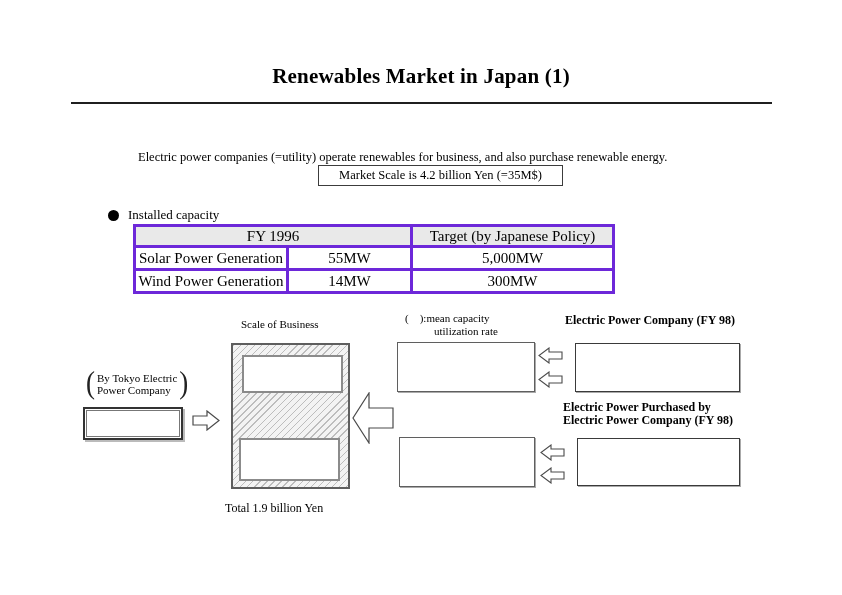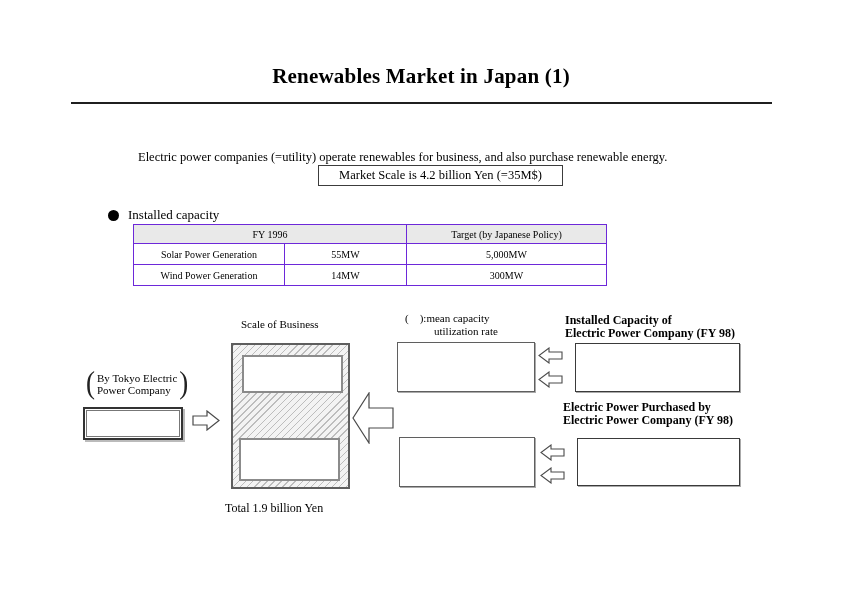--- a/index.html
+++ b/index.html
@@ -17,21 +17,21 @@
   .desc{left:97px;top:150px;font-size:12.5px;margin-left:41px;}
   .market-box{
     left:318px;top:165px;width:243px;height:19px;border:1px solid #3c3c3c;
     display:flex;align-items:center;justify-content:center;font-size:12.5px;
   }
   .bullet-row{left:98px;top:207px;display:flex;align-items:center;gap:9px;font-size:13px;margin-left:10px;}
   .bullet{width:11px;height:11px;border-radius:50%;background:#000;display:inline-block;}
   
   .cap-table{left:133px;top:224px;border-collapse:collapse;table-layout:fixed;}
   .cap-table td{
-    border:1px solid #6d28d9;font-size:10px;text-align:center;vertical-align:middle;
+    border:3px solid #6d28d9;font-size:15px;text-align:center;vertical-align:middle;
     padding:0;height:20px;background:#fff;
   }
   .cap-table tr.hdr td{background:#e9e9e9;height:18px;}
   .cap-table .c1{width:150px;}
   .cap-table .c2{width:121px;}
   .cap-table .c3{width:199px;}
   
   .small-label{font-size:11px;line-height:12px;}
   .unit-prices{left:85px;top:332px;}
   .bracket-group{left:86px;top:370px;display:flex;align-items:center;gap:2px;}
@@ -151,21 +151,20 @@
       <polygon points="24,5 11,5 11,1 1,8.5 11,16 11,12 24,12" fill="#ffffff" stroke="#4a4a4a" stroke-width="1.1"></polygon>
     </svg>
   </div>
   <div class="abs arrow" style="left:540px;top:467px;">
     <svg width="25" height="17" viewBox="0 0 25 17">
       <polygon points="24,5 11,5 11,1 1,8.5 11,16 11,12 24,12" fill="#ffffff" stroke="#4a4a4a" stroke-width="1.1"></polygon>
     </svg>
   </div>
 
   <div class="abs bold-label lbl-installed">
-    <div>Installed Capacity of</div>
     <div>Electric Power Company (FY 98)</div>
   </div>
   <div class="abs plain-box right-box1"></div>
 
   <div class="abs bold-label lbl-purchased">
     <div>Electric Power Purchased by</div>
     <div>Electric Power Company (FY 98)</div>
   </div>
   <div class="abs plain-box right-box2"></div>
 

